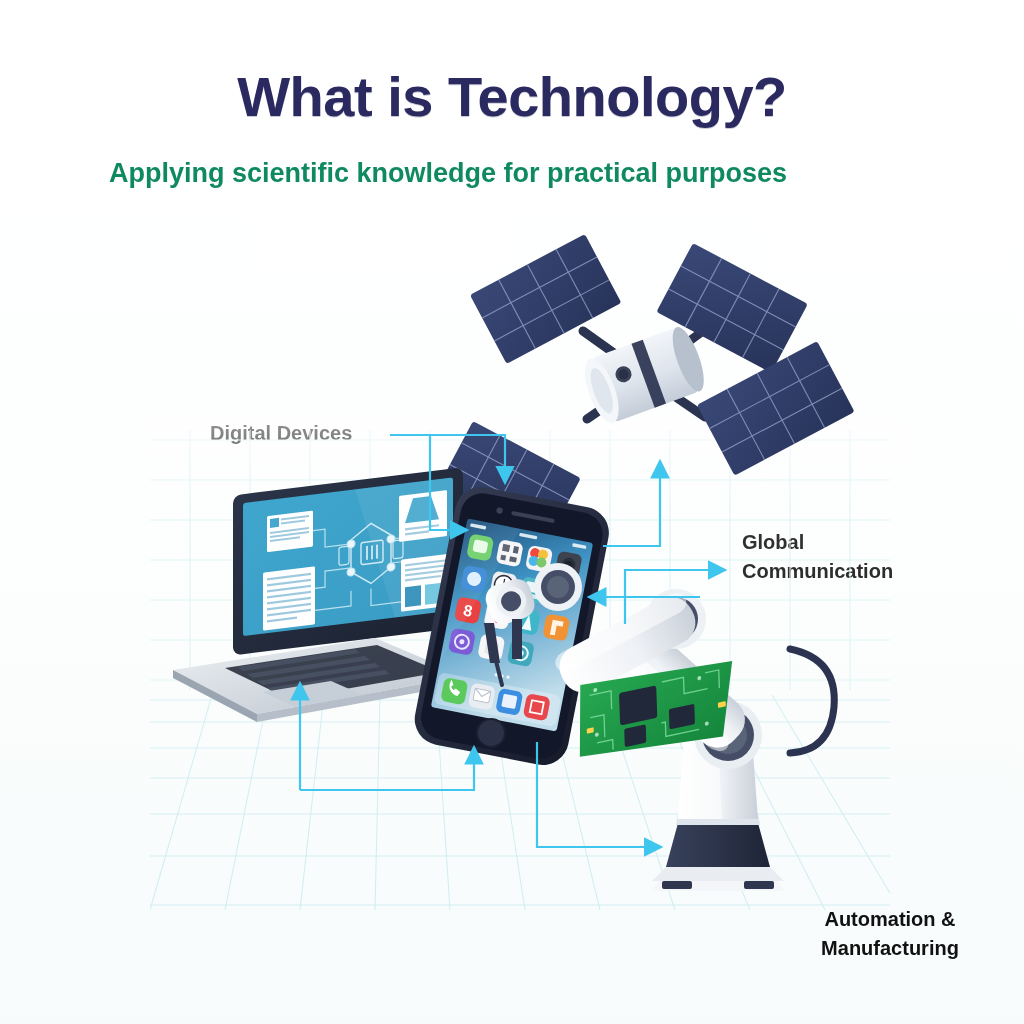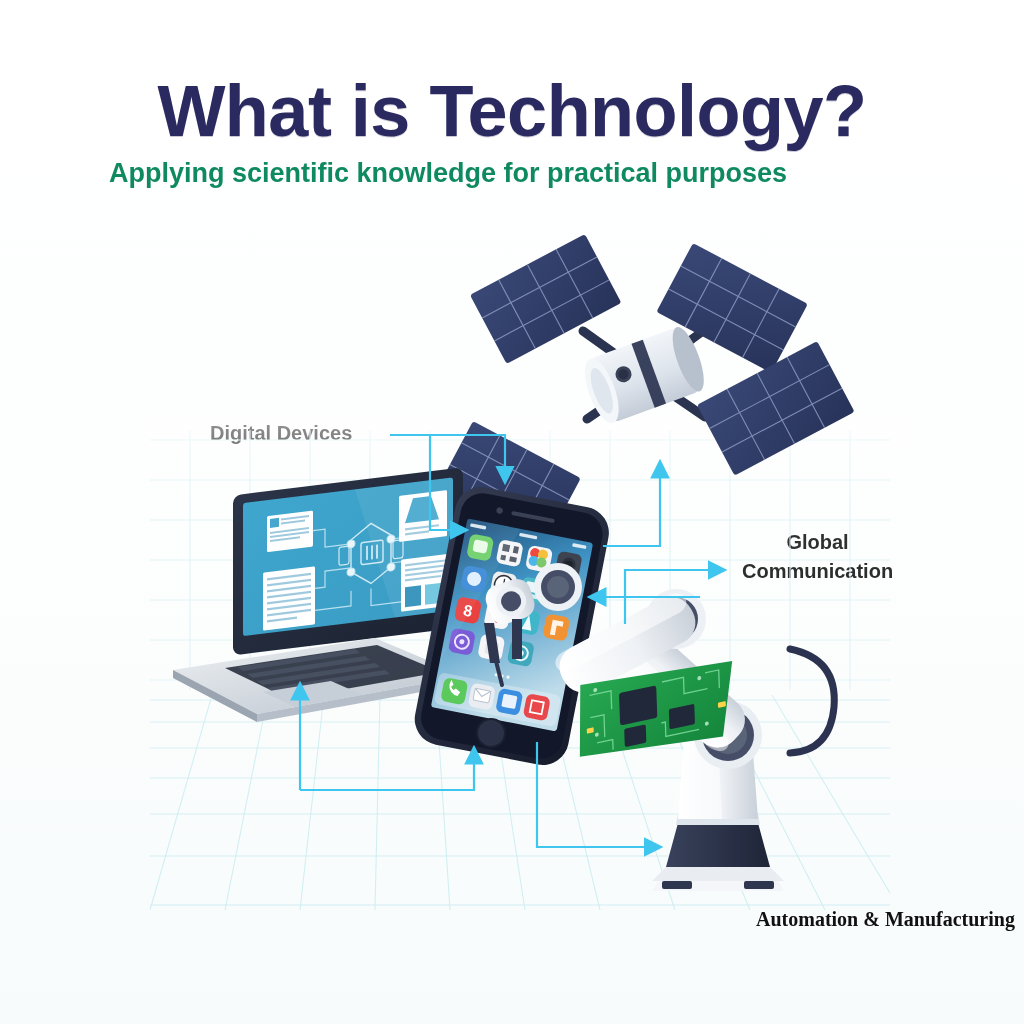--- a/index.html
+++ b/index.html
@@ -11,38 +11,38 @@
     overflow:hidden;
     position:relative;
   }
   #stage{
     position:absolute;inset:0;
     width:1024px;height:1024px;
     background:linear-gradient(180deg,#ffffff 0%,#fdfefe 55%,#f7fbfb 100%);
   }
   
   .title{
-    position:absolute;left:0;top:70px;width:1024px;text-align:center;
-    font-size:72px;font-weight:bold;letter-spacing:-0.5px;
+    position:absolute;left:0;top:64px;width:1024px;text-align:center;
+    font-size:56px;font-weight:bold;letter-spacing:-0.5px;
     color:#2b2a60;
     text-shadow:0 1px 0 rgba(43,42,96,.25);
   }
   .subtitle{
     position:absolute;left:0;top:158px;width:896px;text-align:center;
     font-size:27px;font-weight:bold;
     color:#0f8a60;
   }
   
   .label{
     position:absolute;color:#111111;font-weight:bold;
     font-size:20px;line-height:1.45;white-space:pre-line;text-align:center;
   }
   #lbl-digital{left:210px;top:419px;}
-  #lbl-global{left:742px;top:528px;text-align:center;}
-  #lbl-auto{left:756px;top:905px;font-family:Liberation Serif, serif;}
+  #lbl-global{left:742px;top:528px;text-align:left;}
+  #lbl-auto{left:756px;top:905px;}
   
   svg.layer{position:absolute;left:0;top:0;width:1024px;height:1024px;overflow:visible;}
   #grid-layer{z-index:1;}
   #connector-layer{z-index:6;}
   #art-layer{z-index:4;}
   .txt-layer{z-index:9;}
 </style>
 </head>
 <body>
 

